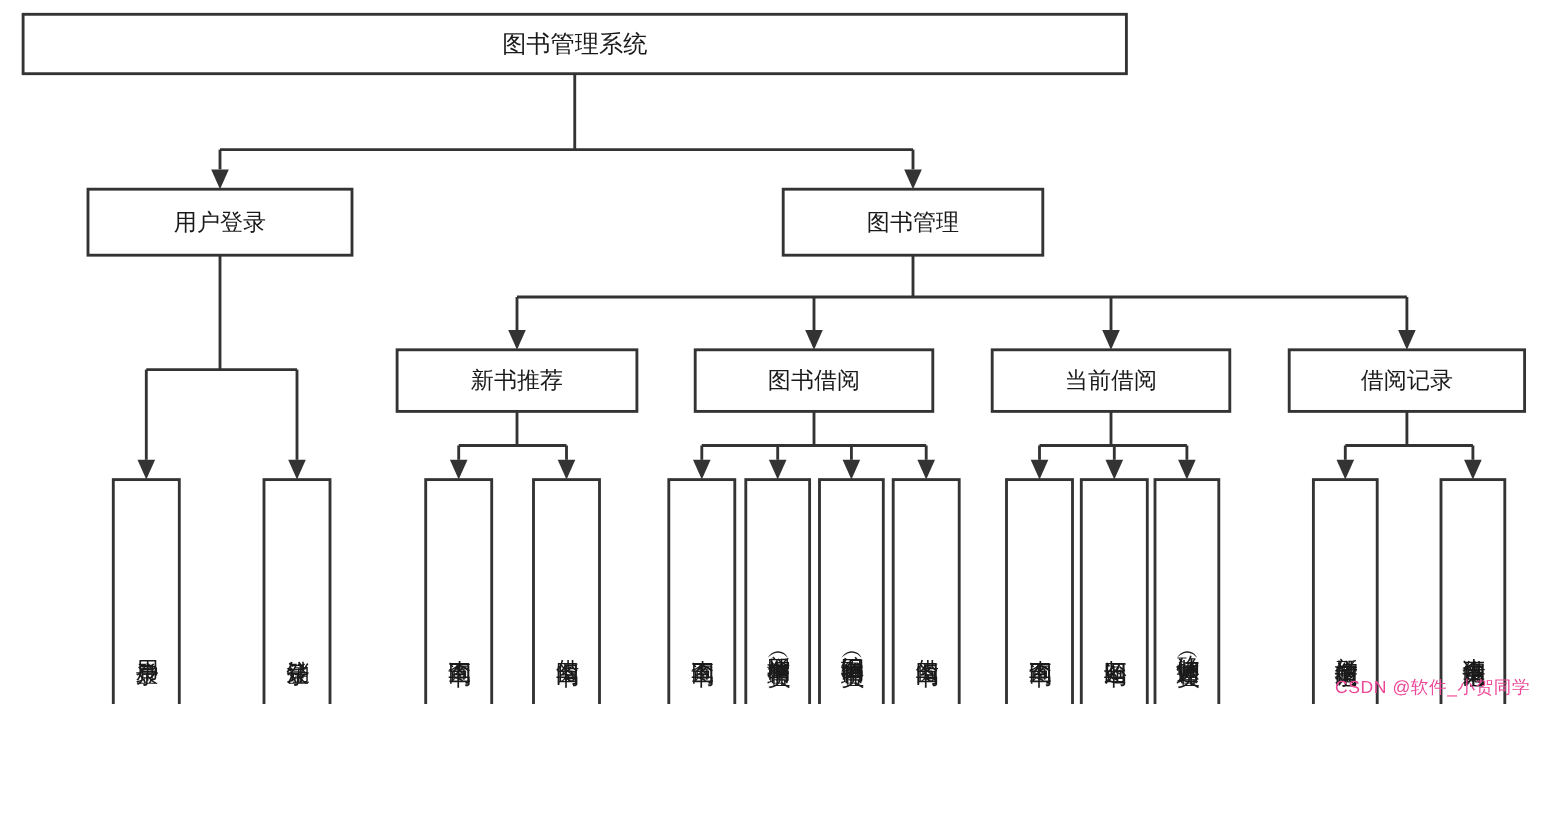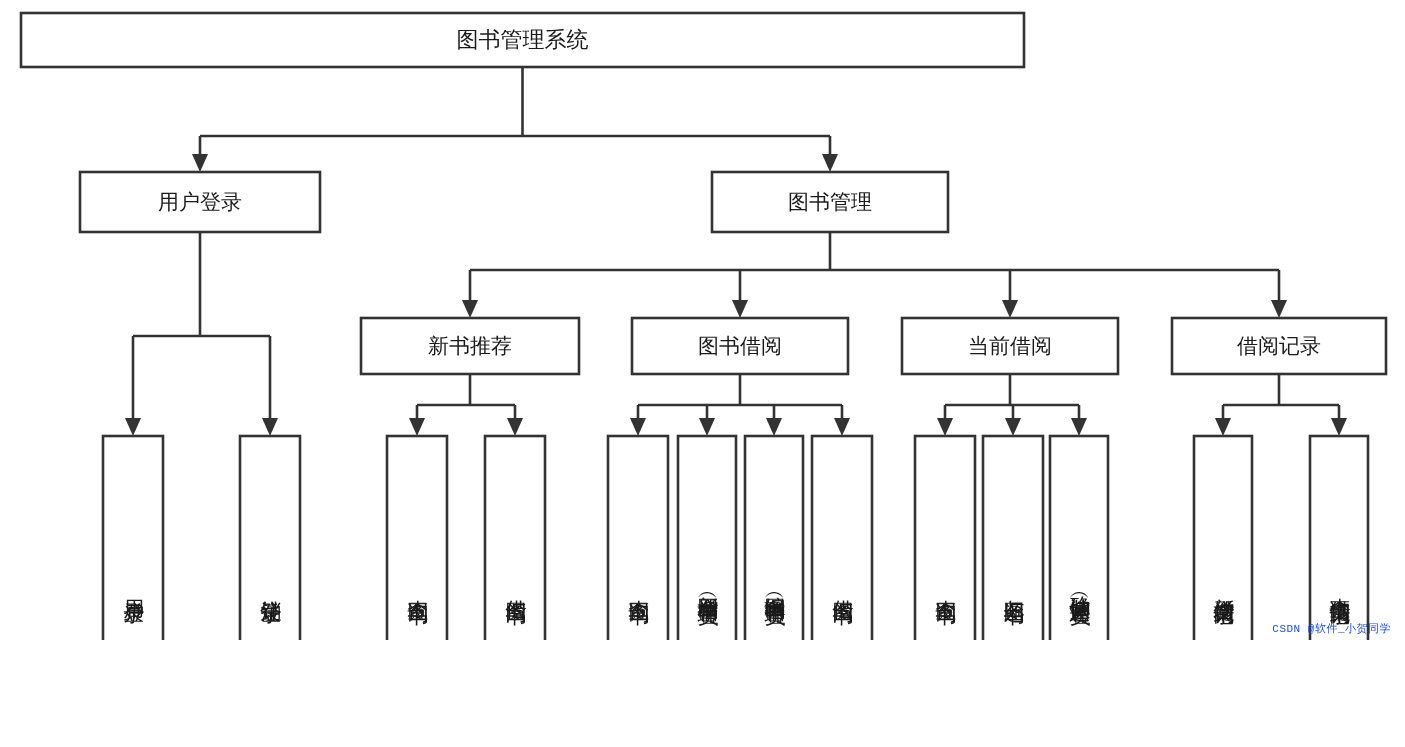--- a/index.html
+++ b/index.html
@@ -71,23 +71,23 @@
     line-height: 1.14;
     color: #1a1a1a;
     letter-spacing: 1.5px;
     white-space: nowrap;
     text-align: center;
   }
   .watermark {
     position: absolute;
     right: 14px;
     bottom: 4px;
-    font-family: Liberation Mono, monospace;
-    font-size: 11px;
-    color: #1d4ed8;
+    font-family: Liberation Sans, sans-serif;
+    font-size: 16px;
+    color: #ec4899;
     letter-spacing: 0.5px;
     white-space: nowrap;
   }
 </style>
 </head>
 <body>
 
 <div id="diagram-root">
 
   <svg id="tree-svg" viewBox="0 0 1405 747">

